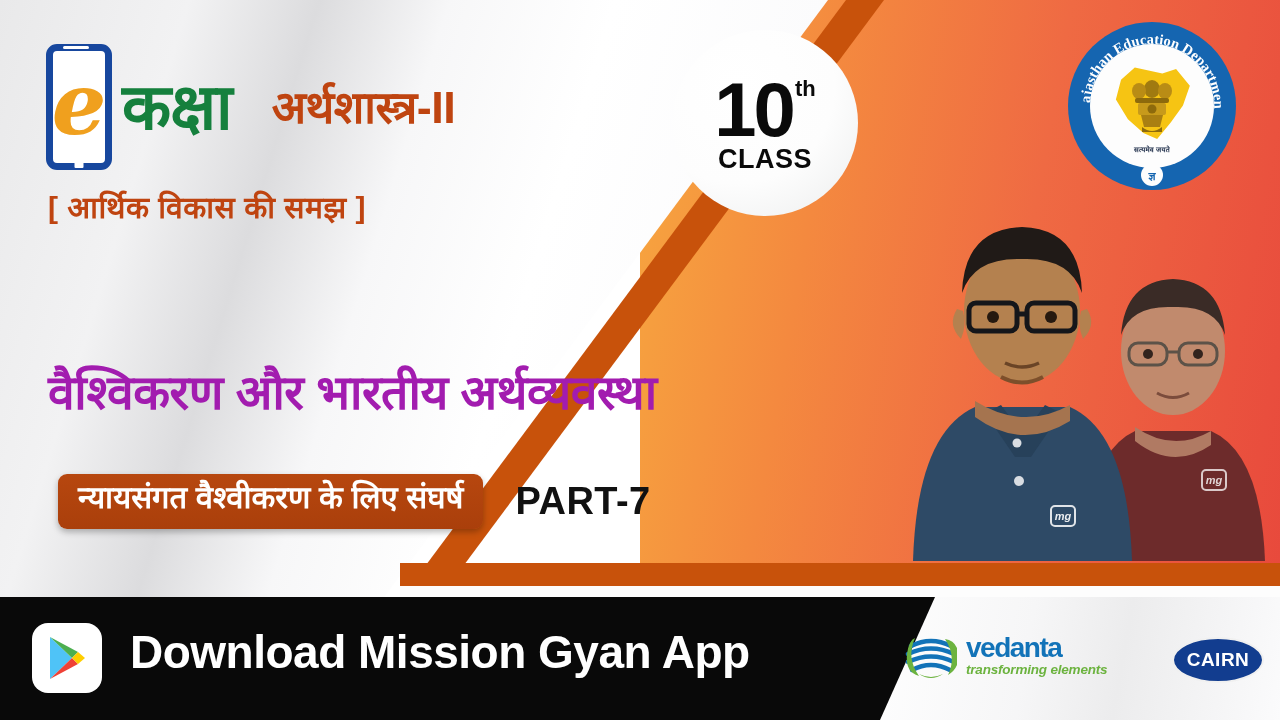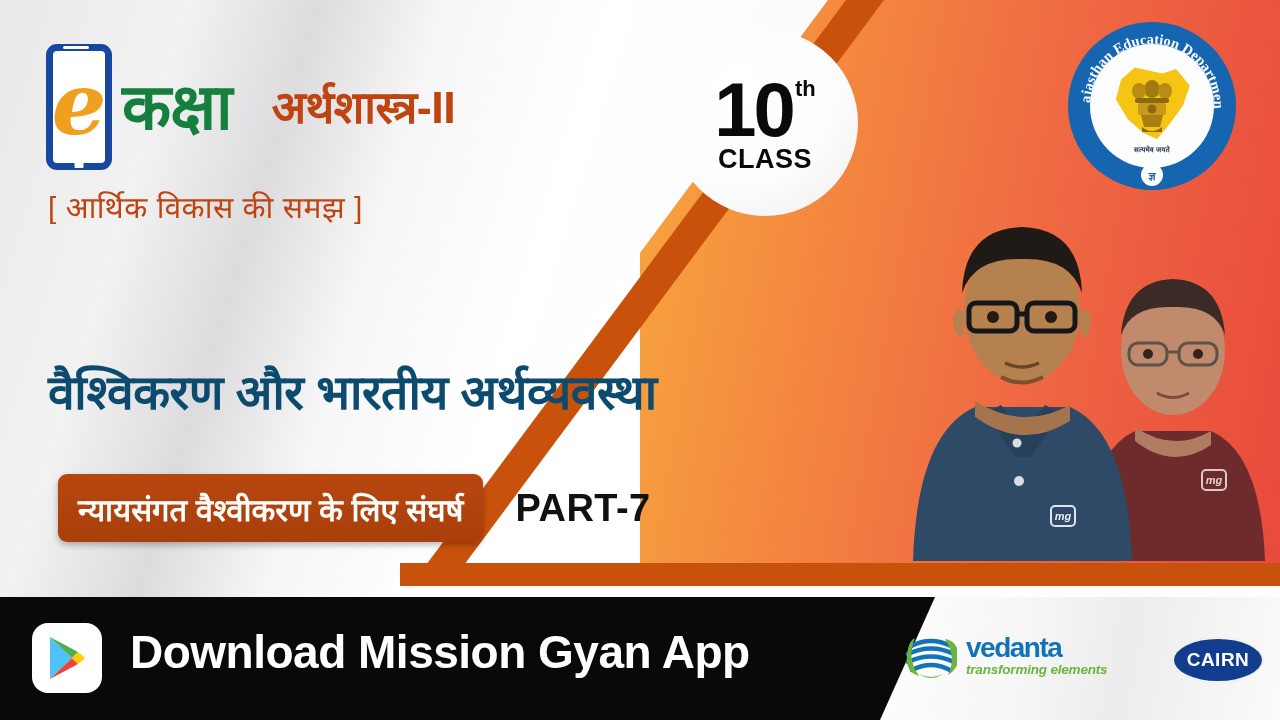--- a/index.html
+++ b/index.html
@@ -61,33 +61,33 @@
                  width:9px; height:7px; background:#fff; border-radius:1px; }
   .phone-e{ font-family:"DejaVu Serif", serif; font-style:italic; font-size:86px;
             font-weight:bold; color:#f0a01e; line-height:1; margin-top:-6px; }
   .kaksha{ font-size:64px; font-weight:bold; color:#15803d; margin-left:10px;
            line-height:1; letter-spacing:-1px; }
   .subject{ font-size:45px; font-weight:bold; color:#bf4410; margin-left:40px;
             line-height:1; letter-spacing:-.5px; }
 
   
   .bracket-line{ position:absolute; left:48px; top:186px; font-size:30px;
-                 font-weight:normal; color:#bf4410; letter-spacing:.5px; }
+                 font-weight:bold; color:#bf4410; letter-spacing:.5px; }
 
   
   .chapter-no{ position:absolute; left:50px; top:272px; font-size:40px;
                font-weight:bold; color:#111; letter-spacing:-.5px; }
   .chapter-title{ position:absolute; left:48px; top:358px; font-size:48px;
-                  font-weight:bold; color:#0c4a6e; letter-spacing:-.5px; white-space:nowrap; }
+                  font-weight:bold; color:#a21caf; letter-spacing:-.5px; white-space:nowrap; }
 
   
   .pill-row{ position:absolute; left:58px; top:474px; display:flex; align-items:center; }
   .topic-pill{
     background:linear-gradient(180deg,#b7470f 0%,#aa3f0b 100%);
-    color:#fff; font-size:31px; font-weight:bold; padding:14px 20px 12px 20px;
+    color:#fff; font-size:31px; font-weight:bold; padding:1px 20px 12px 20px;
     border-radius:9px; box-shadow:0 3px 6px rgba(0,0,0,.28); white-space:nowrap;
   }
   .part-label{ font-size:38px; font-weight:bold; color:#111; margin-left:32px; letter-spacing:.5px; }
 
   
   .emblem{
     position:absolute; left:1068px; top:22px; width:168px; height:168px; border-radius:50%;
     background:#1565b0; display:flex; align-items:center; justify-content:center;
   }
   .emblem-inner{

